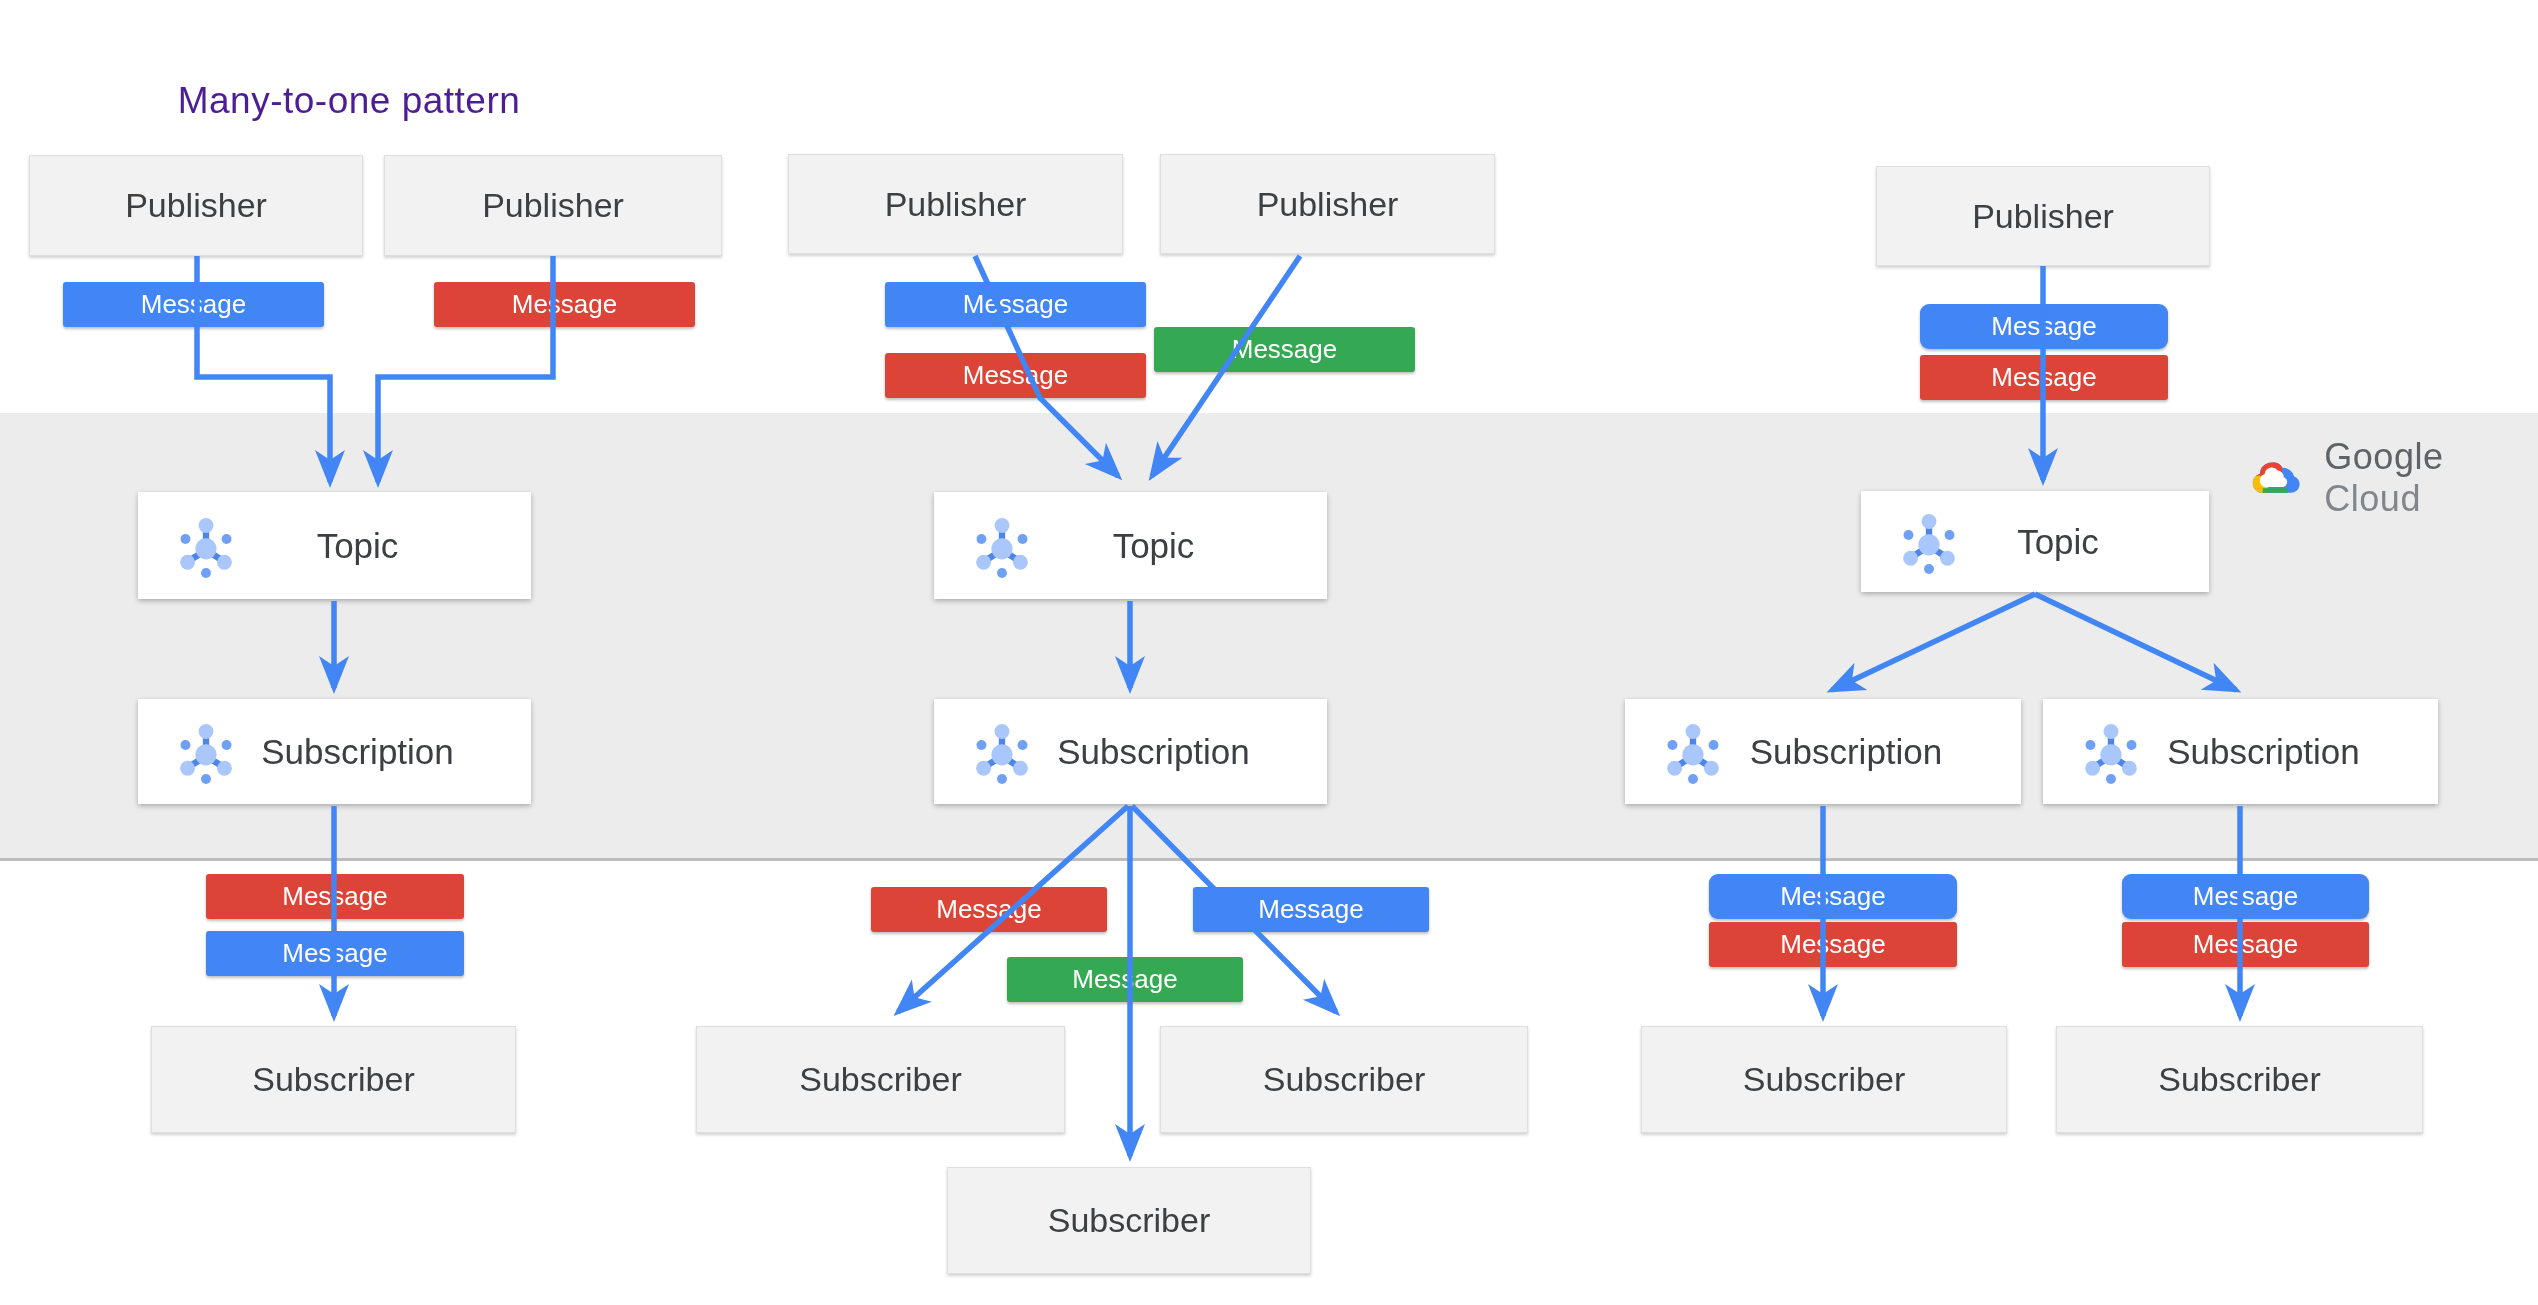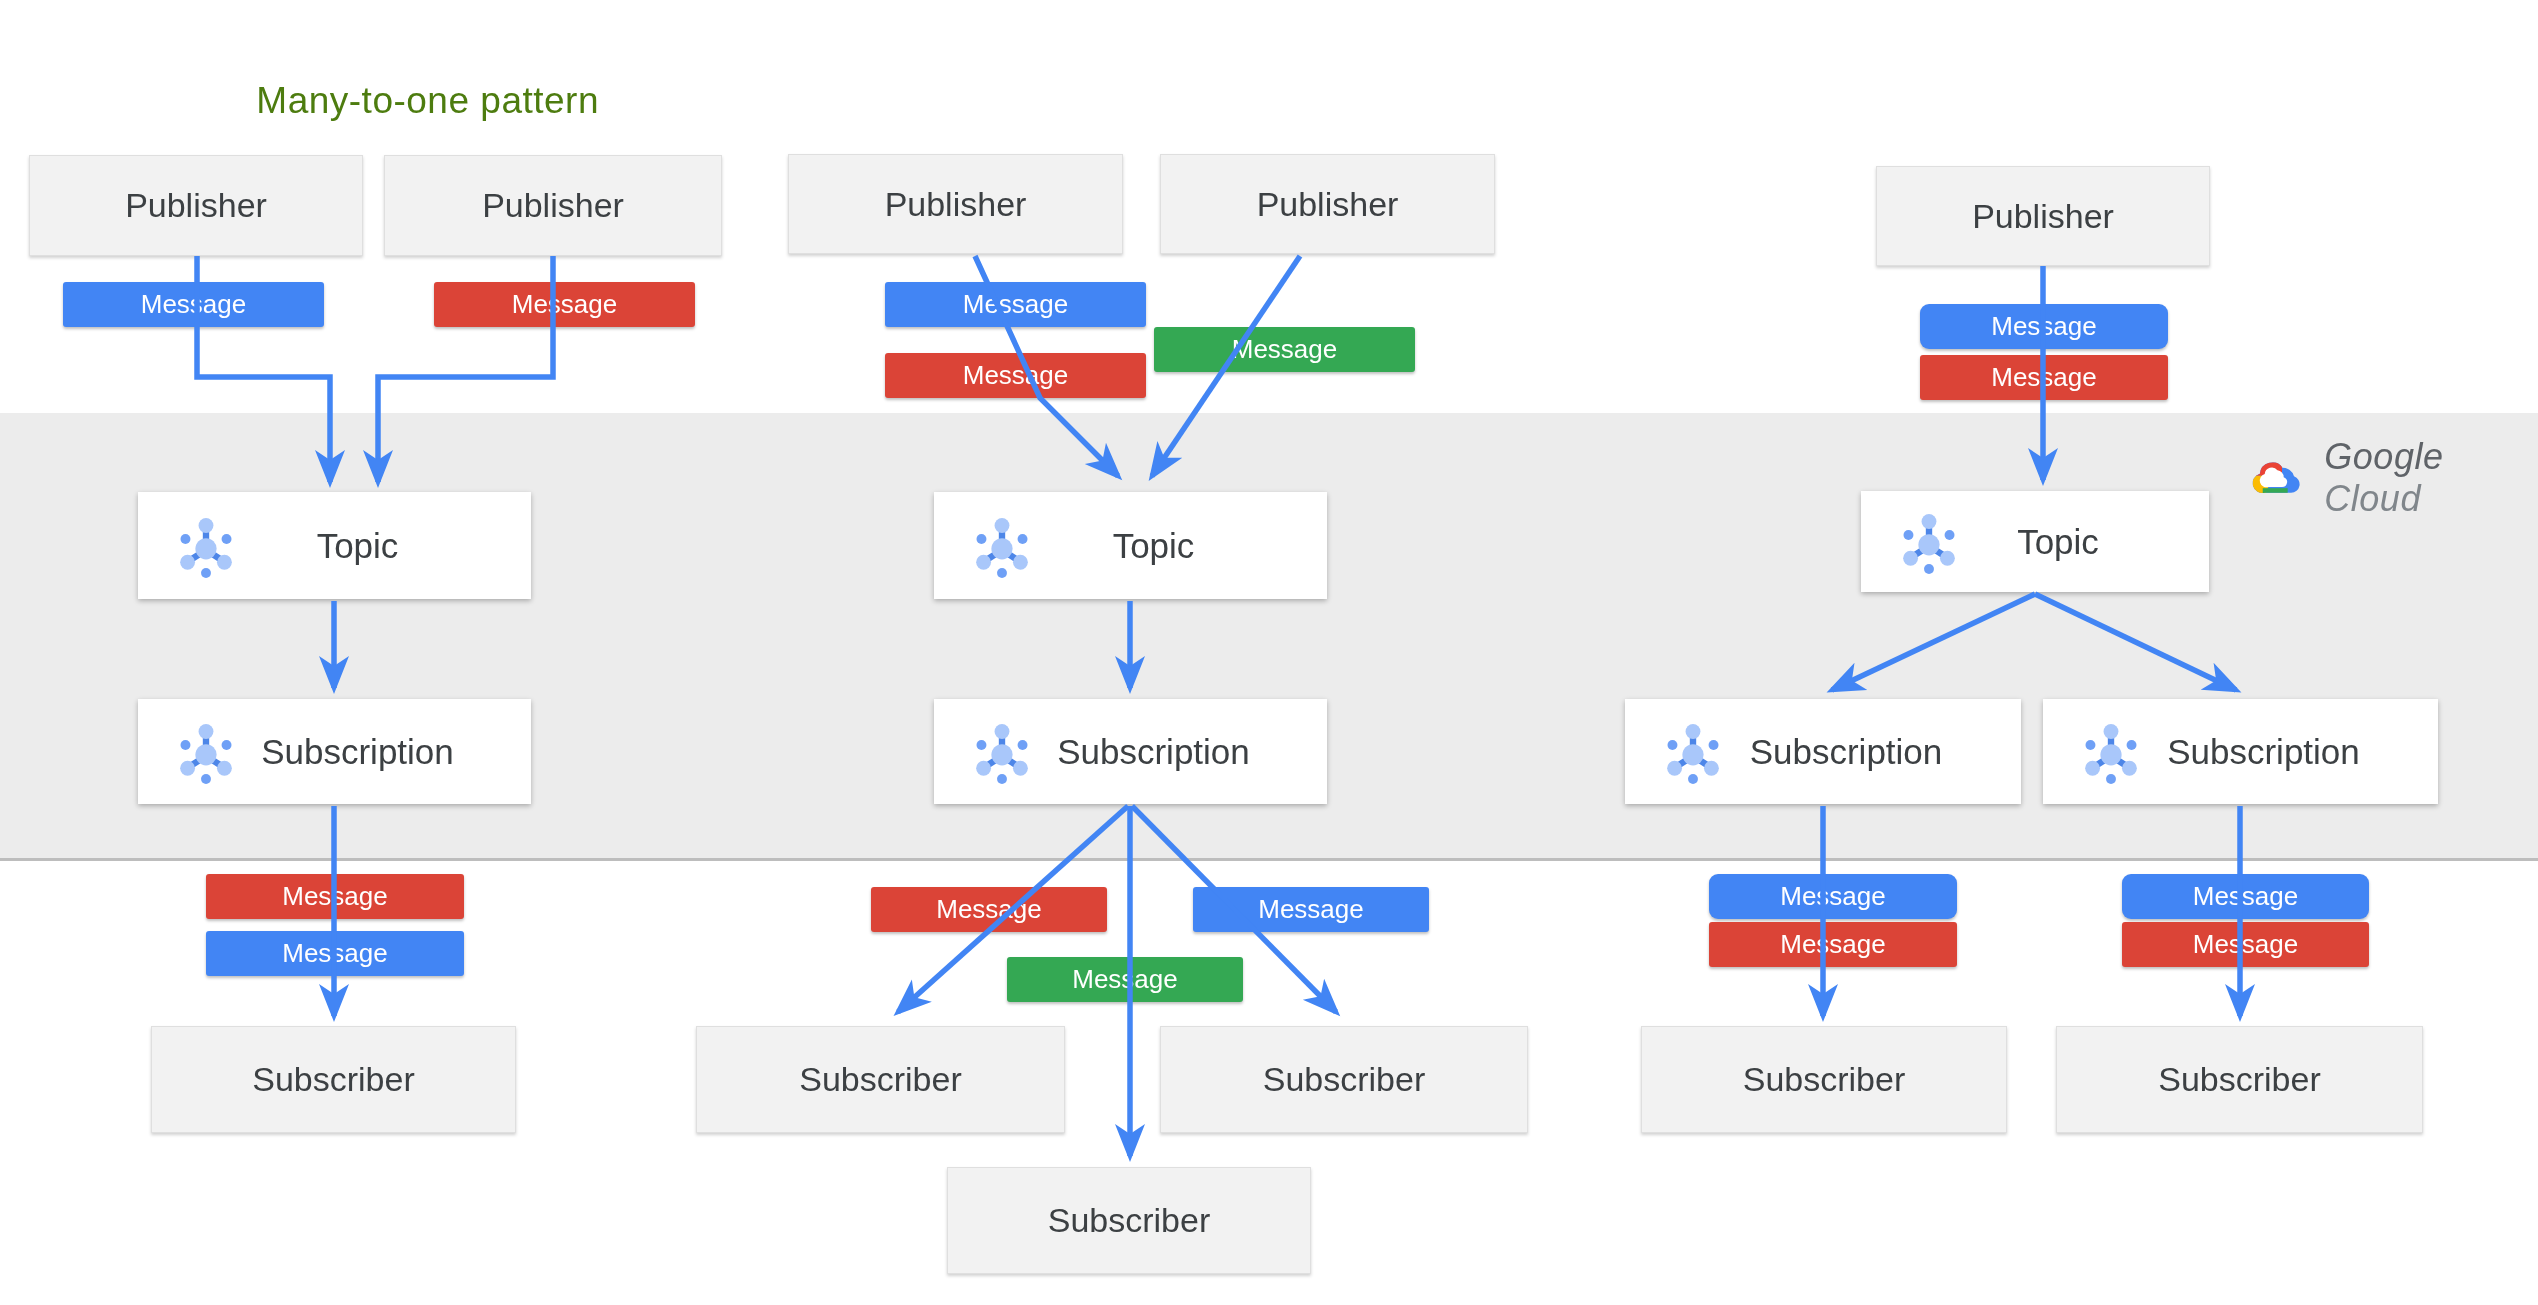--- a/index.html
+++ b/index.html
@@ -1,36 +1,36 @@
 <!DOCTYPE html>
 <html><head>
 <meta charset="utf-8">
 <style>
   html,body{margin:0;padding:0;background:#fff;}
   #canvas{position:relative;width:2538px;height:1305px;background:#fff;overflow:hidden;
           font-family:"Liberation Sans", sans-serif;}
   .band{position:absolute;left:0;top:413px;width:2538px;height:445px;background:#ECECEC;
         border-bottom:3px solid #BDBDBD;z-index:0;}
-  .title{position:absolute;z-index:2;font-size:37px;color:#4d7c0f;text-align:right;
+  .title{position:absolute;z-index:2;font-size:37px;color:#4c1d95;text-align:center;
          white-space:pre-wrap;letter-spacing:.5px;}
   .gray-node{position:absolute;z-index:2;background:#F2F2F2;border:1px solid #DFDFDF;
              box-shadow:0 2px 3px rgba(0,0,0,.18);display:flex;align-items:center;justify-content:center;
              font-size:34px;color:#3C4043;box-sizing:border-box;}
   .white-node{position:absolute;z-index:2;background:#FFFFFF;box-shadow:0 2px 5px rgba(0,0,0,.28);
               display:flex;align-items:center;box-sizing:border-box;}
   .white-node .lbl{flex:1;text-align:center;font-size:35px;color:#3C4043;padding-right:56px;}
   .white-node .icn{width:68px;height:68px;margin-left:34px;flex:0 0 auto;}
   .badge{position:absolute;z-index:3;display:flex;align-items:center;justify-content:center;
          color:#fff;font-size:26px;box-shadow:0 2px 3px rgba(0,0,0,.25);border-radius:3px;}
   .badge.blue{background:#4285F4;}
   .badge.red{background:#DB4437;}
   .badge.green{background:#34A853;}
   .badge.round{border-radius:9px;}
   #wires{position:absolute;left:0;top:0;z-index:5;pointer-events:none;}
-  #gc-logo{position:absolute;left:2248px;top:436px;z-index:2;display:flex;align-items:center;gap:14px;font-style:italic;}
+  #gc-logo{position:absolute;left:2248px;top:436px;z-index:2;display:flex;align-items:center;gap:14px;}
   #gc-logo .gtxt{font-size:36px;color:#5F6368;letter-spacing:.5px;}
   #gc-logo .ctxt{font-size:36px;color:#80868B;letter-spacing:.5px;}
 </style>
 </head>
 <body>
 
 <div id="canvas">
 
   <div class="band"></div>
 

